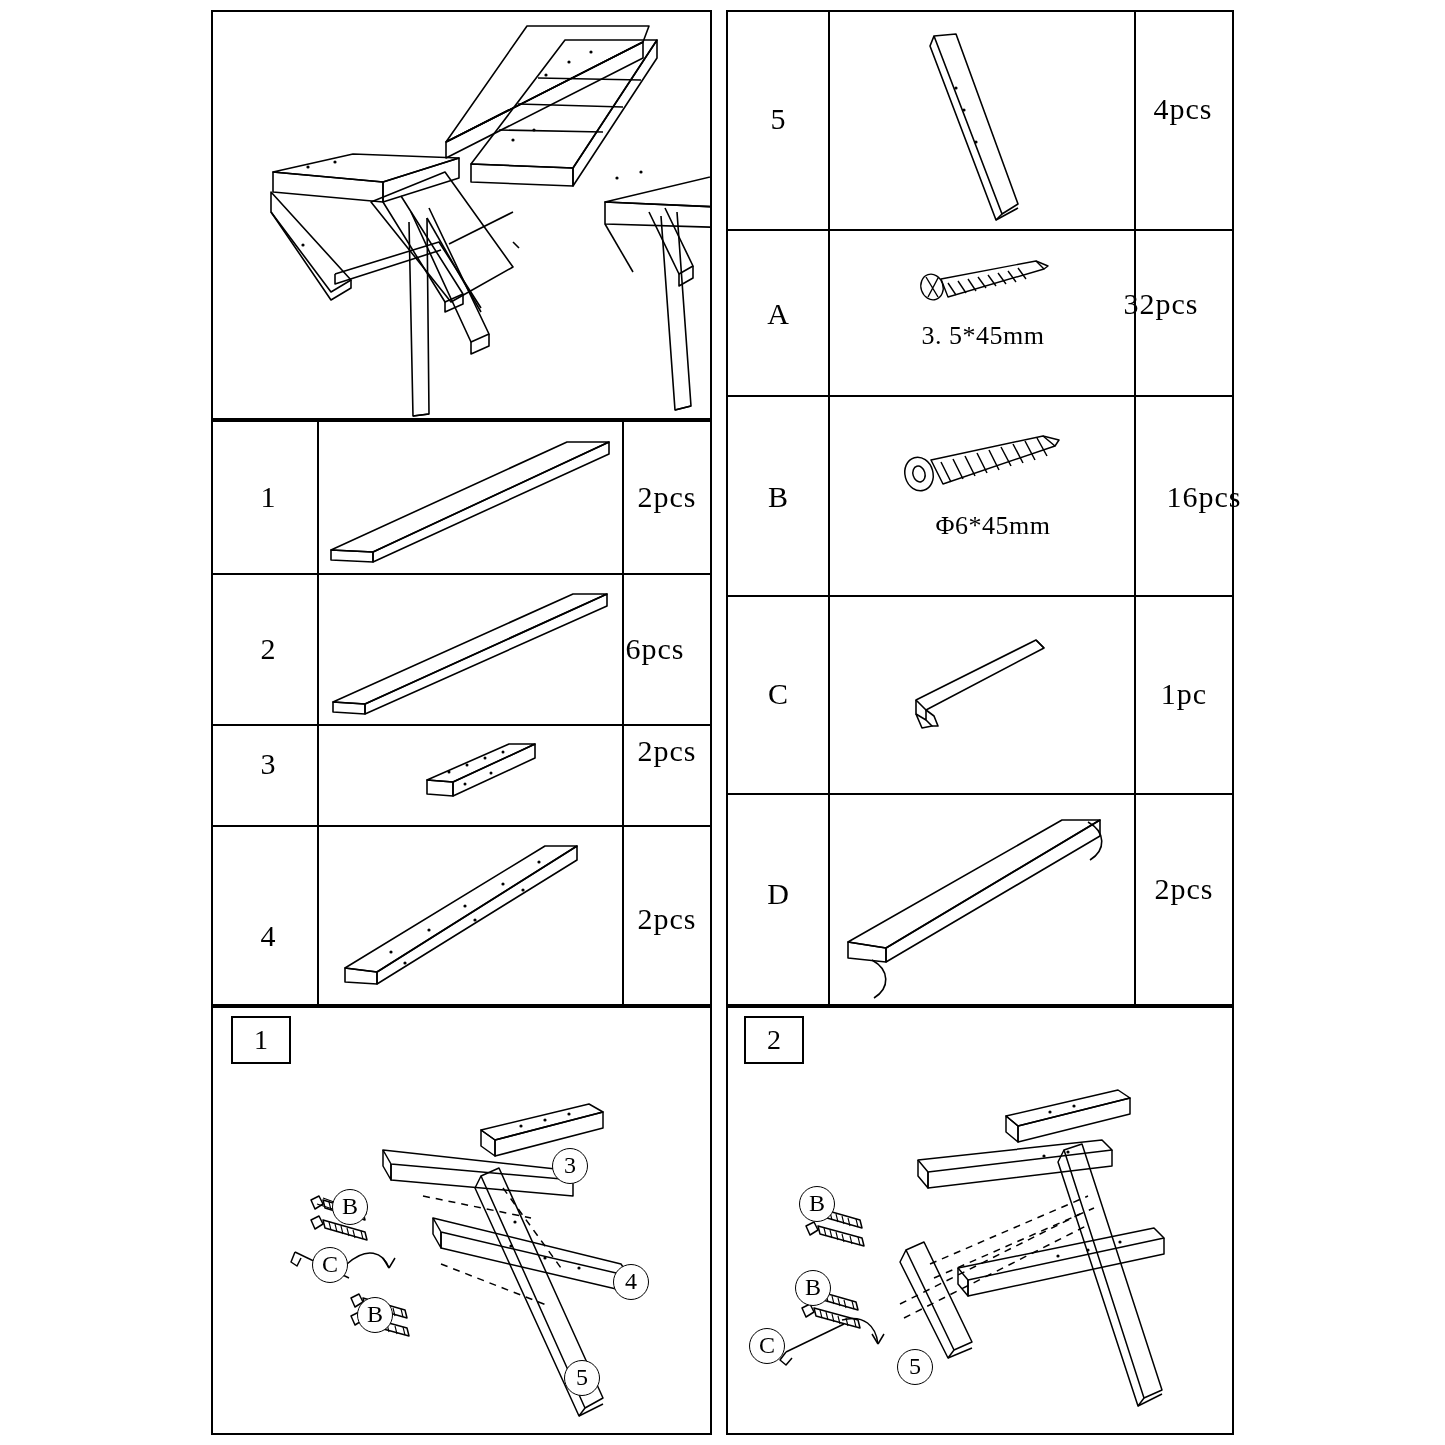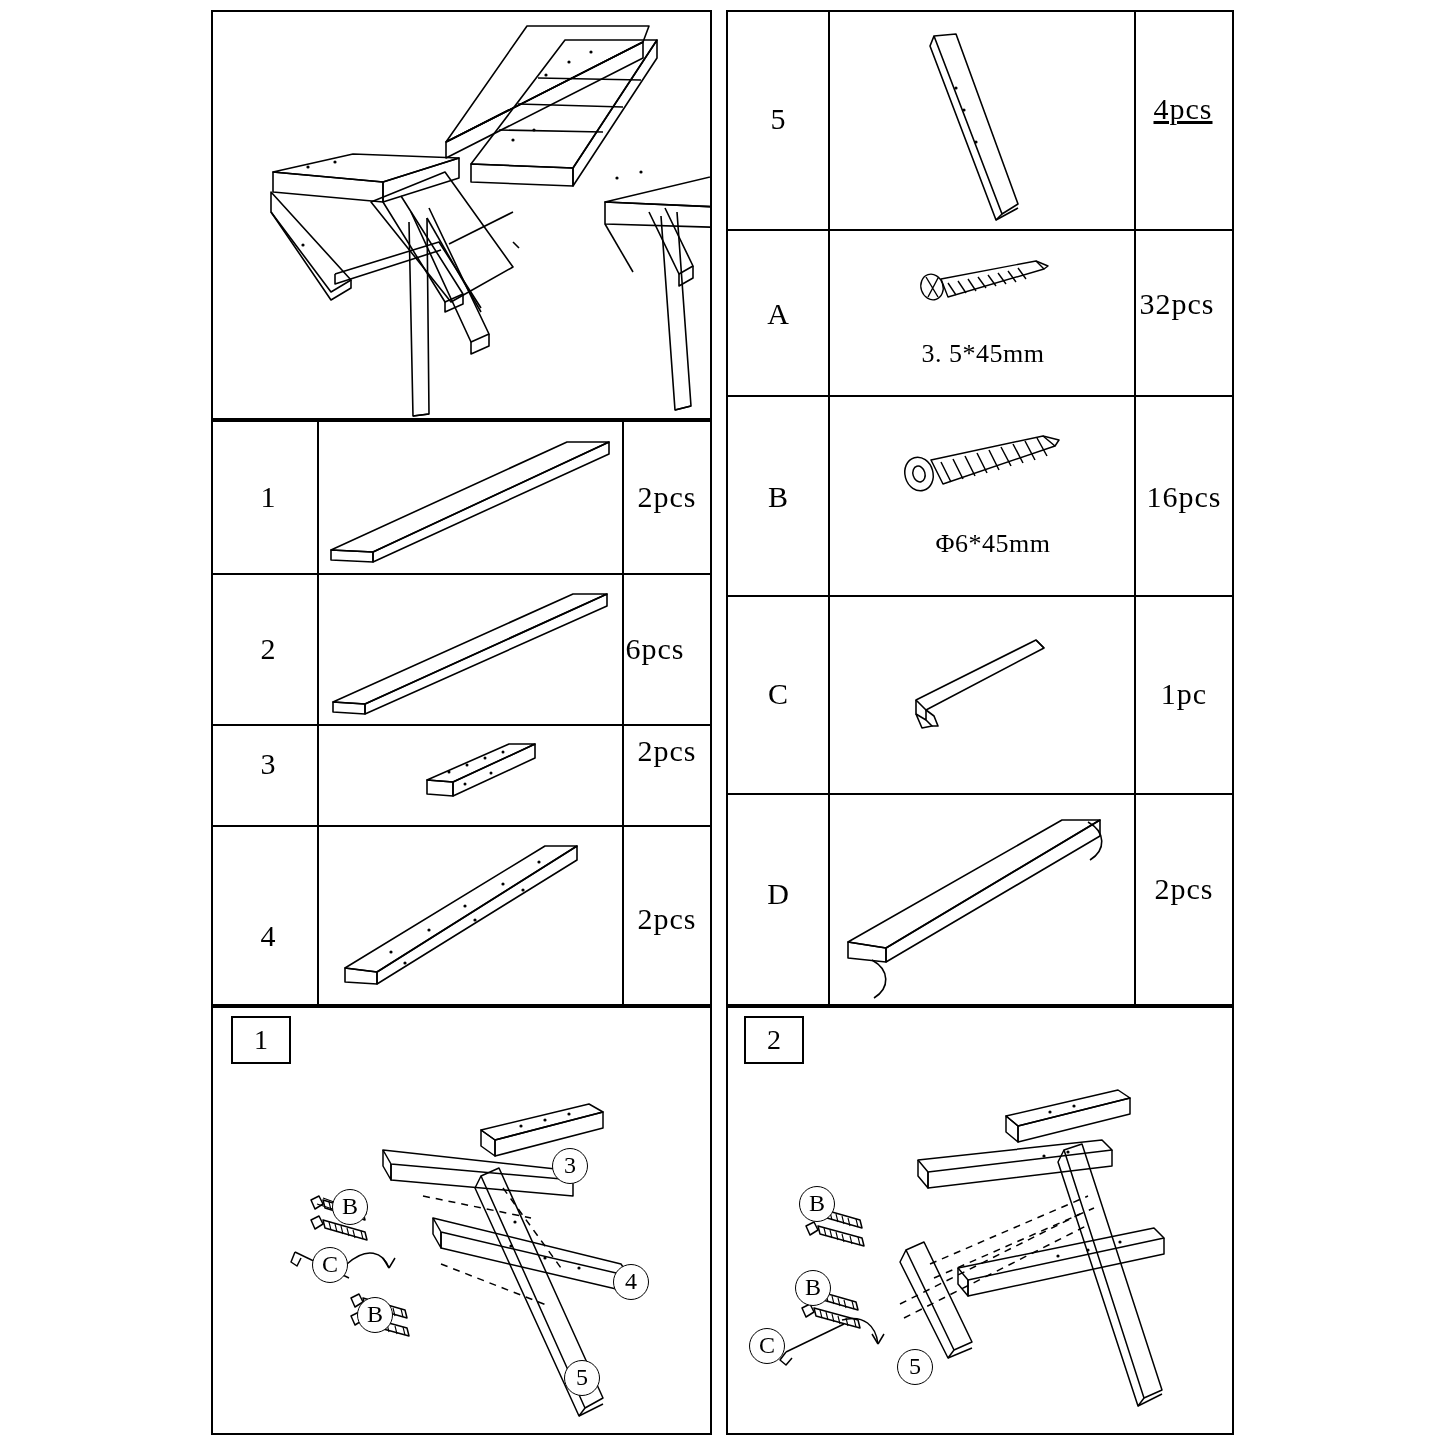--- a/index.html
+++ b/index.html
@@ -42,21 +42,20 @@
   .idx {
     font-size: 30px;
   }
   .qty {
     font-size: 30px;
     letter-spacing: 1px;
   }
   .spec {
     font-size: 26px;
     letter-spacing: 0.5px;
-    margin-top: 18px;
   }
   .stepnum {
     position: absolute;
     border: 2px solid #000;
     box-sizing: border-box;
     font-size: 28px;
     text-align: center;
     line-height: 44px;
     width: 60px;
     height: 48px;
@@ -219,50 +218,50 @@
 
   <div class="frame" style="left:726px; top:10px; width:508px; height:996px;">
     <div class="cellline vline" style="left:100px; top:0; height:992px;"></div>
     <div class="cellline vline" style="left:406px; top:0; height:992px;"></div>
     <div class="cellline hline" style="left:0; top:217px; width:504px;"></div>
     <div class="cellline hline" style="left:0; top:383px; width:504px;"></div>
     <div class="cellline hline" style="left:0; top:583px; width:504px;"></div>
     <div class="cellline hline" style="left:0; top:781px; width:504px;"></div>
 
     <div class="label idx" style="left:14px; top:90px; width:72px;">5</div>
-    <div class="label qty" style="left:408px; top:80px; width:94px;text-decoration:underline;">4pcs</div>
+    <div class="label qty" style="left:408px; top:80px; width:94px;">4pcs</div>
     <svg class="art" style="left:170px; top:10px;" width="180" height="205" viewBox="0 0 180 205">
       <g fill="none" stroke="#000" stroke-width="1.6" stroke-linejoin="round">
         <path d="M36,14 L58,12 L120,182 L104,192 Z"></path>
         <path d="M36,14 L32,24 L98,198 L104,192"></path>
         <path d="M98,198 L120,186"></path>
       </g>
       <g fill="#000">
         <circle cx="58" cy="66" r="1.6"></circle>
           <circle cx="66" cy="88" r="1.6"></circle>
         <circle cx="78" cy="120" r="1.6"></circle>
       </g>
     </svg>
 
     <div class="label idx" style="left:14px; top:285px; width:72px;">A</div>
-    <div class="label qty" style="left:408px; top:275px; width:82px;">32pcs</div>
+    <div class="label qty" style="left:392px; top:275px; width:82px;">32pcs</div>
     <div class="label spec" style="left:110px; top:310px; width:290px;">3. 5*45mm</div>
     <svg class="art" style="left:180px; top:245px;" width="150" height="60" viewBox="0 0 150 60">
       <g fill="none" stroke="#000" stroke-width="1.4" stroke-linejoin="round">
         <ellipse cx="24" cy="30" rx="11" ry="13" transform="rotate(-18 24 30)"></ellipse>
         <path d="M18,20 L30,40 M20,40 L30,21"></path>
         <path d="M33,22 L128,4 L136,12 L40,40 Z"></path>
         <path d="M40,26 L48,38 M50,24 L58,36 M60,22 L68,34 M70,20 L78,31
                  M80,18 L88,29 M90,16 L98,27 M100,14 L108,25 M110,11 L118,22"></path>
         <path d="M128,4 L140,9 L136,12"></path>
       </g>
     </svg>
 
     <div class="label idx" style="left:14px; top:468px; width:72px;">B</div>
-    <div class="label qty" style="left:408px; top:468px; width:96px;">16pcs</div>
+    <div class="label qty" style="left:428px; top:468px; width:96px;">16pcs</div>
     <div class="label spec" style="left:120px; top:500px; width:290px;">Φ6*45mm</div>
     <svg class="art" style="left:165px; top:418px;" width="180" height="80" viewBox="0 0 180 80">
       <g fill="none" stroke="#000" stroke-width="1.5" stroke-linejoin="round">
         <ellipse cx="26" cy="44" rx="14" ry="17" transform="rotate(-16 26 44)"></ellipse>
         <ellipse cx="26" cy="44" rx="6" ry="8" transform="rotate(-16 26 44)"></ellipse>
         <path d="M38,30 L150,6 L162,16 L50,54 Z"></path>
         <path d="M48,32 L58,52 M60,29 L70,49 M72,26 L82,46 M84,23 L94,43
                  M96,20 L106,40 M108,17 L118,36 M120,14 L130,33 M132,11 L142,30
                  M144,8 L154,26"></path>
         <path d="M150,6 L166,10 L162,16"></path>

